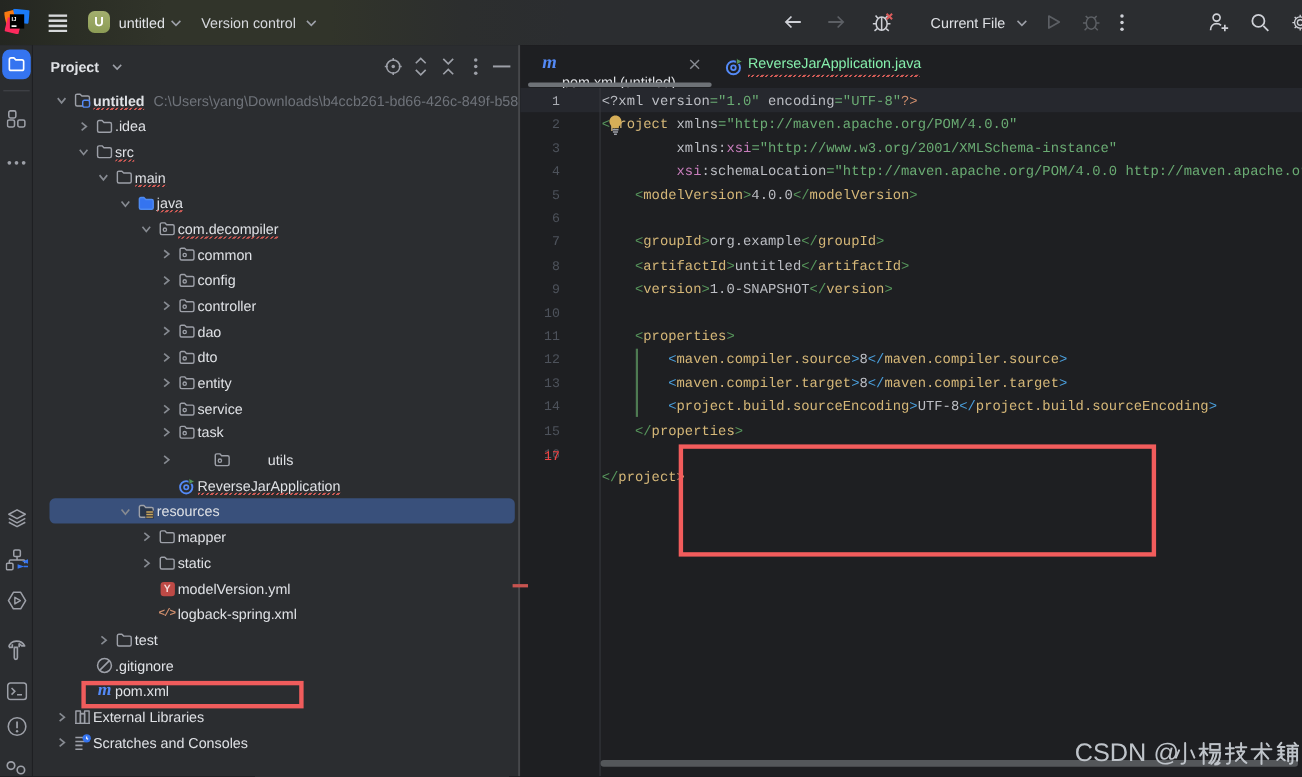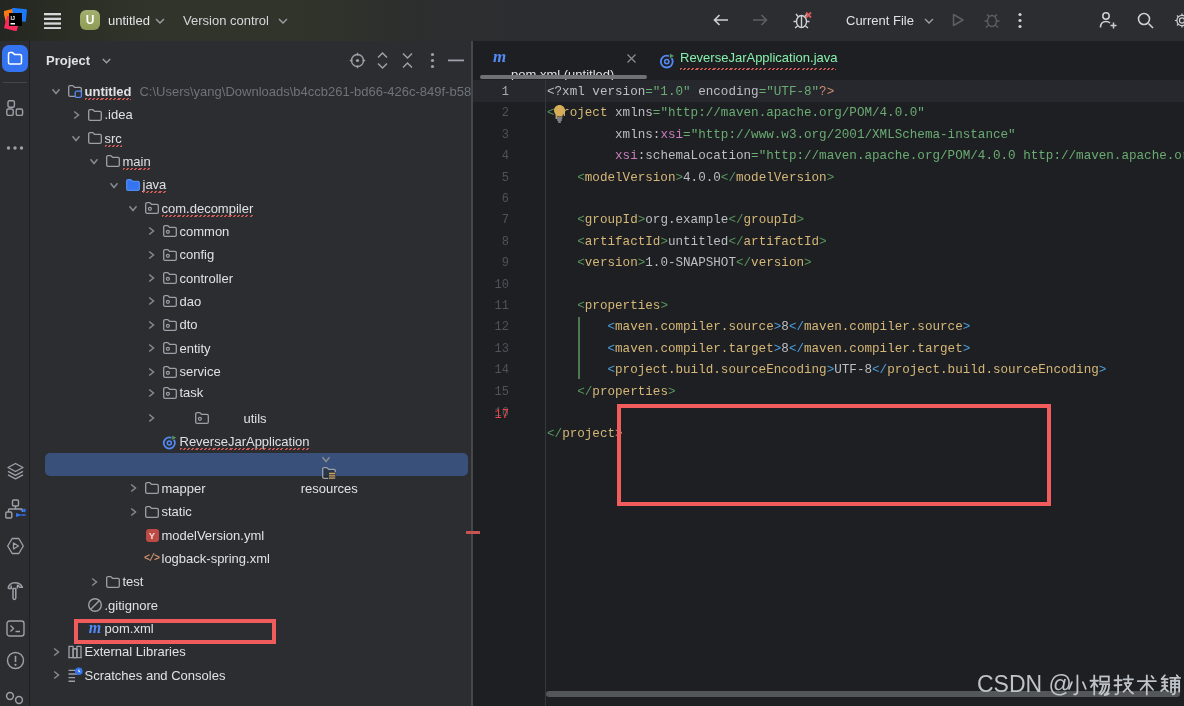--- a/index.html
+++ b/index.html
@@ -380,21 +380,21 @@
     <div class="row" style="top:389.1px;padding-left:115px;">
         <span style="width:17px;flex:0 0 17px"></span>
         <svg width="16" height="16" viewBox="0 0 16 16">
           <circle cx="7.3" cy="9" r="5.6" stroke="#548AF7" stroke-width="1.7" fill="none"></circle>
           <circle cx="7.3" cy="9" r="2" stroke="#548AF7" stroke-width="1.5" fill="none"></circle>
           <path d="M9.8 0.9 L15 3.7 L9.8 6.5 Z" fill="#57965C" stroke="#2B2D30" stroke-width="0.8"></path>
         </svg>
         <span class="rlbl sq" style="">ReverseJarApplication</span>
       </div>
     <div class="abs" style="left:15px;top:411.9px;width:423px;height:23.5px;border-radius:5px;background:#39507B;"></div>
-      <div class="row" style="top:412.4px;padding-left:78px;flex-direction:column;">
+      <div class="row" style="top:412.4px;padding-left:78px;">
         <svg width="12" height="12" viewBox="0 0 12 12" style="margin-right:5px">
           <path d="M2.5 4.2 L6 8.5 L9.5 4.2" stroke="#868A91" stroke-width="1.5" fill="none"></path>
         </svg>
         <svg width="16" height="16" viewBox="0 0 16 16">
           <path d="M1.7 4 C1.7 3.2 2.3 2.6 3.1 2.6 L5.8 2.6 L7.5 4.3 L12.9 4.3 C13.7 4.3 14.3 4.9 14.3 5.7 L14.3 11.9 C14.3 12.7 13.7 13.3 12.9 13.3 L3.1 13.3 C2.3 13.3 1.7 12.7 1.7 11.9 Z" stroke="#9DA0A8" stroke-width="1.3" fill="rgba(30,32,36,0.55)" stroke-linejoin="round"></path>
           <rect x="7.2" y="7.2" width="7.6" height="7.2" fill="#2E3240"></rect>
           <g stroke="#C9A75D" stroke-width="1.3">
             <path d="M8 8.5 L14 8.5 M8 10.8 L14 10.8 M8 13.1 L14 13.1"></path>
           </g>
         </svg>

